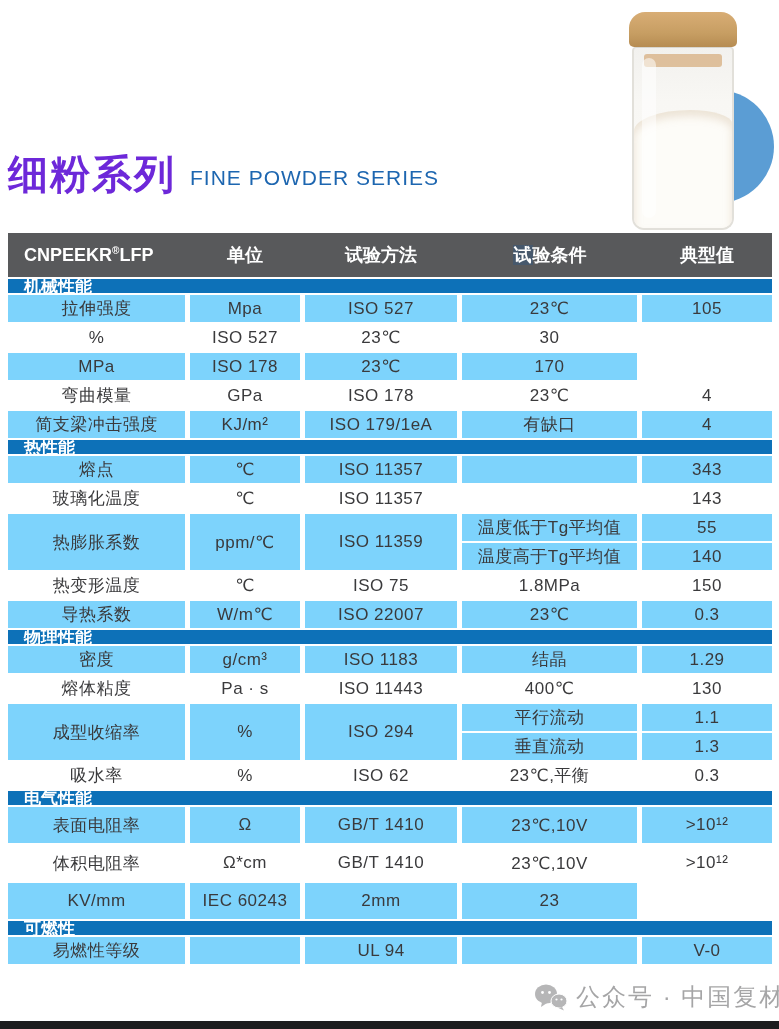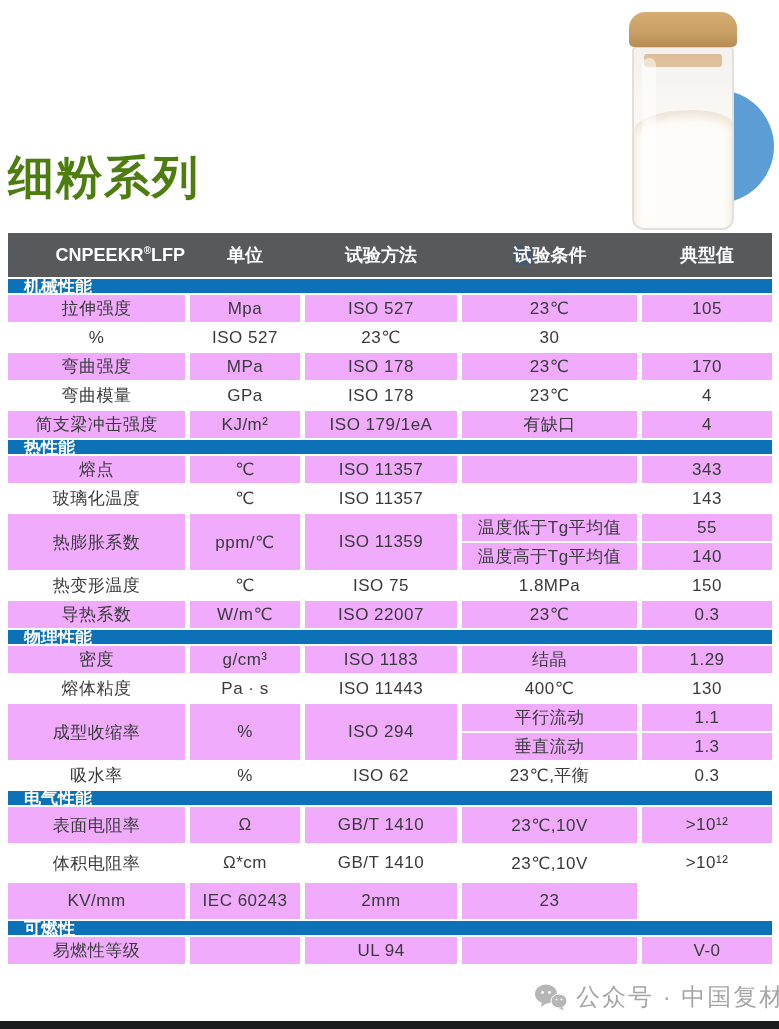--- a/index.html
+++ b/index.html
@@ -42,56 +42,56 @@
     position:absolute; left:8px; top:10px; width:14px; height:160px;
     background:rgba(255,255,255,.55); border-radius:8px;
   }
 
   
   .title-row {
     position:absolute; left:8px; top:152px;
     display:flex; align-items:flex-end; gap:14px;
   }
   .title-cn {
-    font-size:46px; font-weight:bold; color:#4d7c0f; letter-spacing:2px;
+    font-size:40px; font-weight:bold; color:#6d28d9; letter-spacing:2px;
     line-height:1.1;
   }
   .title-en {
     font-size:21px; color:#1d66b0; letter-spacing:1px; padding-bottom:6px;
   }
 
   
   .spec-table { position:absolute; left:8px; top:233px; width:764px; }
   .grid-row {
     display:grid;
     grid-template-columns:177px 110px 152px 175px 130px;
     column-gap:5px;
   }
   .thead {
     background:#58595b; height:44px; align-items:center;
     color:#ffffff; font-weight:bold; font-size:18px;
     margin-bottom:2px;
   }
   .thead .hcell { text-align:center; }
-  .thead .hcell.first { text-align:right; padding-left:24px; }
+  .thead .hcell.first { text-align:left; padding-left:16px; }
   .reg-mark { font-size:10px; vertical-align:super; }
   .hl-char { background:#46586c; padding:0 1px; }
 
   .section-bar {
     height:14px; background:#0d71b8; color:#ffffff;
     font-weight:bold; font-size:17px;
     display:flex; align-items:center; padding-left:16px;
     margin-bottom:2px;
   }
   .trow { margin-bottom:2px; }
   .trow .cell {
     height:27px; display:flex; align-items:center; justify-content:center;
     font-size:17px; color:#3a3a3c; letter-spacing:.5px;
   }
-  .trow.gray .cell { background:#f0abfc; }
+  .trow.gray .cell { background:#7dd3fc; }
   .trow.white .cell { background:transparent; }
   .trow.tall .cell { height:36px; }
   .trow.double { grid-template-rows:27px 27px; row-gap:2px; }
   .trow.double .span2 { grid-row:span 2; height:56px; }
 
   
   .watermark {
     position:absolute; left:534px; top:981px; z-index:6;
     display:flex; align-items:center; gap:8px;
   }
@@ -119,20 +119,21 @@
       <div class="jar-body">
         <div class="jar-seal"></div>
         <div class="jar-powder"></div>
         <div class="jar-shine"></div>
       </div>
     </div>
   </div>
 
   <div class="title-row">
     <span class="title-cn">细粉系列</span>
+    <span class="title-en">FINE POWDER SERIES</span>
   </div>
 
   <div class="spec-table">
 
     <div class="grid-row thead">
       <div class="hcell first"><span>CNPEEKR</span><span class="reg-mark">®</span><span>LFP</span></div>
       <div class="hcell">单位</div>
       <div class="hcell">试验方法</div>
       <div class="hcell"><span class="hl-char">试</span><span>验条件</span></div>
       <div class="hcell">典型值</div>
@@ -146,21 +147,20 @@
       <div class="cell">23℃</div>
       <div class="cell">105</div>
     </div>
     <div class="grid-row trow white">
       <div class="cell">%</div>
       <div class="cell">ISO 527</div>
       <div class="cell">23℃</div>
       <div class="cell">30</div>
     </div>
     <div class="grid-row trow gray">
-      <div class="cell">弯曲强度</div>
       <div class="cell">MPa</div>
       <div class="cell">ISO 178</div>
       <div class="cell">23℃</div>
       <div class="cell">170</div>
     </div>
     <div class="grid-row trow white">
       <div class="cell">弯曲模量</div>
       <div class="cell">GPa</div>
       <div class="cell">ISO 178</div>
       <div class="cell">23℃</div>

